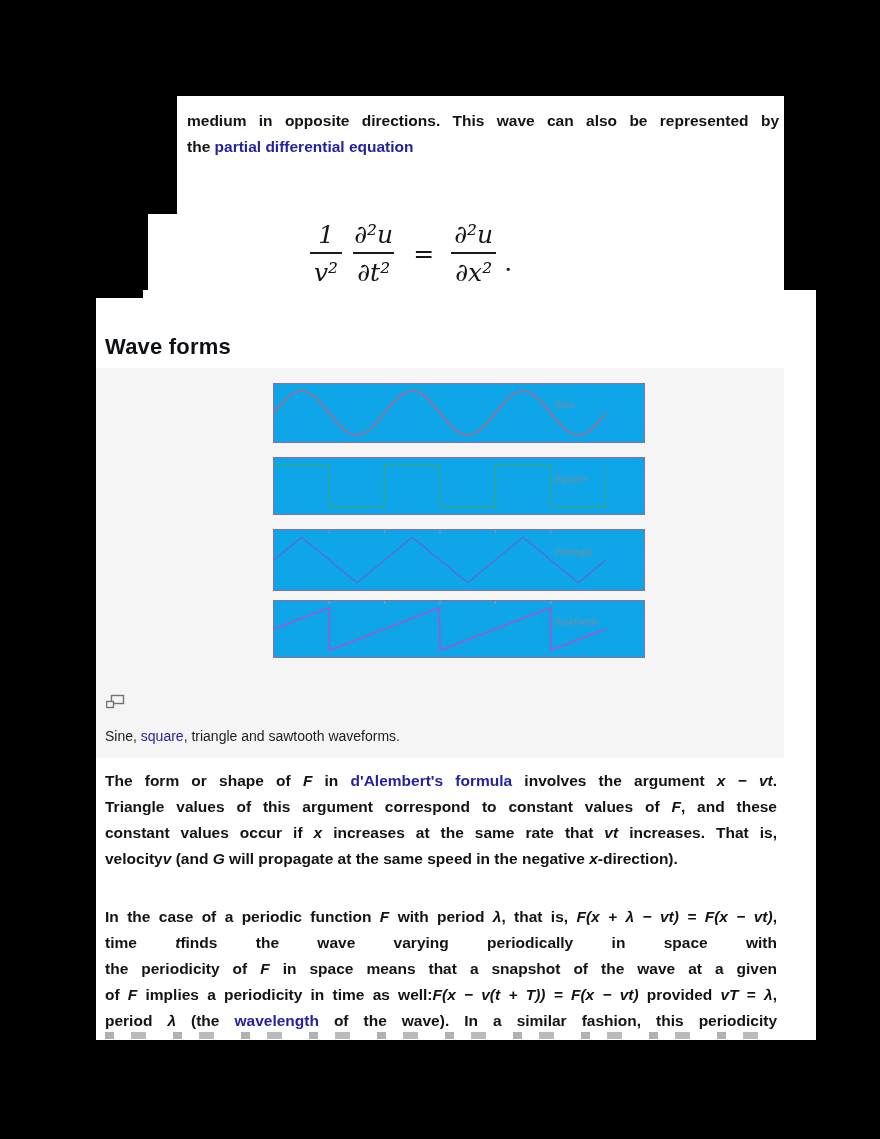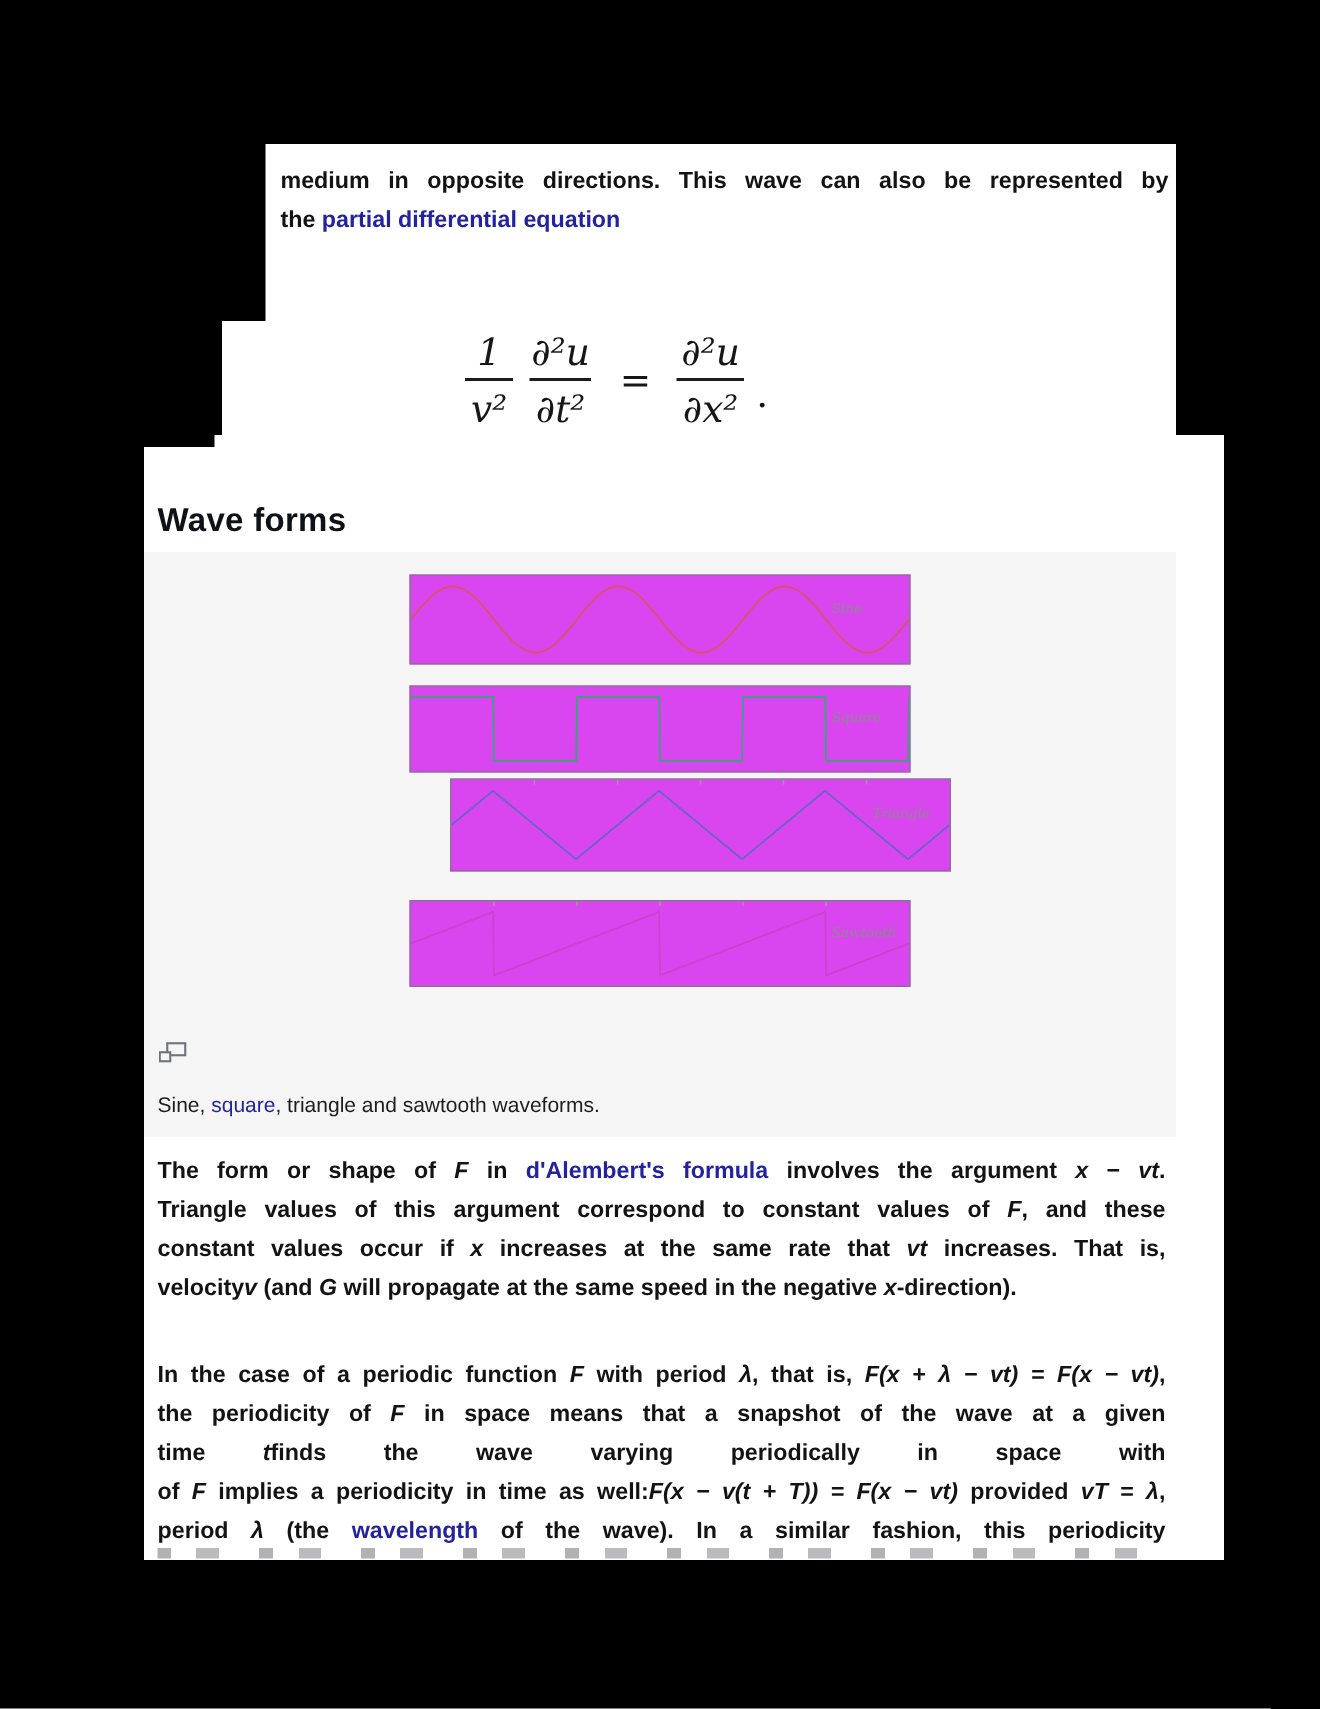--- a/index.html
+++ b/index.html
@@ -32,22 +32,22 @@
   .frac{display:inline-flex;flex-direction:column;align-items:center;margin:0 4px;}
   .frac .num{padding:0 4px 3px;}
   .frac .den{border-top:2px solid #1c1c1c;padding:4px 4px 0;}
   .rel{margin:0 12px;font-style:normal;}
   .eqperiod{align-self:flex-end;margin:0 0 10px 3px;font-style:normal;}
 
   #heading{position:absolute;left:9px;top:44px;font-size:22px;font-weight:bold;color:#0e1116;letter-spacing:.2px;}
 
   #figurePanel{position:absolute;left:0;top:78px;width:688px;height:390px;background:#f6f5f6;}
   .wavebox{
-    position:absolute;left:177px;width:334px;box-sizing:border-box;
-    background:#d946ef;border:1px solid #8f6d9f;cursor:pointer;
+    position:absolute;left:177px;width:372px;box-sizing:border-box;
+    background:#0ea5e9;border:1px solid #8f6d9f;cursor:pointer;
   }
   .wavebox svg{display:block;}
 
   #enlargeIcon{position:absolute;left:10px;top:326px;cursor:pointer;}
   #figCaption{position:absolute;left:9px;top:359px;width:660px;font-size:14px;line-height:19px;color:#1d1d1f;}
 
   #para1{position:absolute;left:9px;top:478px;width:672px;}
   #para2{position:absolute;left:9px;top:614px;width:672px;}
 
   
@@ -100,21 +100,21 @@
           <polyline points="0.0,29.0 0.5,28.4 1.0,27.7 1.5,27.1 2.0,26.5 2.5,25.9 3.0,25.2 3.5,24.6 4.0,24.0 4.5,23.4 5.0,22.8 5.5,22.2 6.0,21.6 6.5,21.0 7.0,20.4 7.5,19.8 8.0,19.3 8.6,18.7 9.1,18.2 9.6,17.6 10.1,17.1 10.6,16.6 11.1,16.0 11.6,15.5 12.1,15.0 12.6,14.6 13.1,14.1 13.6,13.6 14.1,13.2 14.6,12.8 15.1,12.3 15.6,11.9 16.1,11.5 16.6,11.2 17.1,10.8 17.6,10.5 18.1,10.1 18.6,9.8 19.1,9.5 19.6,9.2 20.1,9.0 20.6,8.7 21.1,8.5 21.6,8.2 22.1,8.0 22.6,7.9 23.1,7.7 23.6,7.5 24.1,7.4 24.6,7.3 25.2,7.2 25.7,7.1 26.2,7.0 26.7,7.0 27.2,7.0 27.7,7.0 28.2,7.0 28.7,7.0 29.2,7.0 29.7,7.1 30.2,7.2 30.7,7.3 31.2,7.4 31.7,7.5 32.2,7.7 32.7,7.9 33.2,8.0 33.7,8.2 34.2,8.5 34.7,8.7 35.2,9.0 35.7,9.2 36.2,9.5 36.7,9.8 37.2,10.1 37.7,10.5 38.2,10.8 38.7,11.2 39.2,11.5 39.7,11.9 40.2,12.3 40.7,12.8 41.2,13.2 41.8,13.6 42.3,14.1 42.8,14.6 43.3,15.0 43.8,15.5 44.3,16.0 44.8,16.6 45.3,17.1 45.8,17.6 46.3,18.2 46.8,18.7 47.3,19.3 47.8,19.8 48.3,20.4 48.8,21.0 49.3,21.6 49.8,22.2 50.3,22.8 50.8,23.4 51.3,24.0 51.8,24.6 52.3,25.2 52.8,25.9 53.3,26.5 53.8,27.1 54.3,27.7 54.8,28.4 55.3,29.0 55.8,29.6 56.3,30.3 56.8,30.9 57.3,31.5 57.8,32.1 58.4,32.8 58.9,33.4 59.4,34.0 59.9,34.6 60.4,35.2 60.9,35.8 61.4,36.4 61.9,37.0 62.4,37.6 62.9,38.2 63.4,38.7 63.9,39.3 64.4,39.8 64.9,40.4 65.4,40.9 65.9,41.4 66.4,42.0 66.9,42.5 67.4,43.0 67.9,43.4 68.4,43.9 68.9,44.4 69.4,44.8 69.9,45.2 70.4,45.7 70.9,46.1 71.4,46.5 71.9,46.8 72.4,47.2 72.9,47.5 73.4,47.9 73.9,48.2 74.4,48.5 75.0,48.8 75.5,49.0 76.0,49.3 76.5,49.5 77.0,49.8 77.5,50.0 78.0,50.1 78.5,50.3 79.0,50.5 79.5,50.6 80.0,50.7 80.5,50.8 81.0,50.9 81.5,51.0 82.0,51.0 82.5,51.0 83.0,51.0 83.5,51.0 84.0,51.0 84.5,51.0 85.0,50.9 85.5,50.8 86.0,50.7 86.5,50.6 87.0,50.5 87.5,50.3 88.0,50.1 88.5,50.0 89.0,49.8 89.5,49.5 90.0,49.3 90.5,49.0 91.0,48.8 91.6,48.5 92.1,48.2 92.6,47.9 93.1,47.5 93.6,47.2 94.1,46.8 94.6,46.5 95.1,46.1 95.6,45.7 96.1,45.2 96.6,44.8 97.1,44.4 97.6,43.9 98.1,43.4 98.6,43.0 99.1,42.5 99.6,42.0 100.1,41.4 100.6,40.9 101.1,40.4 101.6,39.8 102.1,39.3 102.6,38.7 103.1,38.2 103.6,37.6 104.1,37.0 104.6,36.4 105.1,35.8 105.6,35.2 106.1,34.6 106.6,34.0 107.1,33.4 107.6,32.8 108.2,32.1 108.7,31.5 109.2,30.9 109.7,30.3 110.2,29.6 110.7,29.0 111.2,28.4 111.7,27.7 112.2,27.1 112.7,26.5 113.2,25.9 113.7,25.2 114.2,24.6 114.7,24.0 115.2,23.4 115.7,22.8 116.2,22.2 116.7,21.6 117.2,21.0 117.7,20.4 118.2,19.8 118.7,19.3 119.2,18.7 119.7,18.2 120.2,17.6 120.7,17.1 121.2,16.6 121.7,16.0 122.2,15.5 122.7,15.0 123.2,14.6 123.7,14.1 124.2,13.6 124.8,13.2 125.3,12.8 125.8,12.3 126.3,11.9 126.8,11.5 127.3,11.2 127.8,10.8 128.3,10.5 128.8,10.1 129.3,9.8 129.8,9.5 130.3,9.2 130.8,9.0 131.3,8.7 131.8,8.5 132.3,8.2 132.8,8.0 133.3,7.9 133.8,7.7 134.3,7.5 134.8,7.4 135.3,7.3 135.8,7.2 136.3,7.1 136.8,7.0 137.3,7.0 137.8,7.0 138.3,7.0 138.8,7.0 139.3,7.0 139.8,7.0 140.3,7.1 140.8,7.2 141.4,7.3 141.9,7.4 142.4,7.5 142.9,7.7 143.4,7.9 143.9,8.0 144.4,8.2 144.9,8.5 145.4,8.7 145.9,9.0 146.4,9.2 146.9,9.5 147.4,9.8 147.9,10.1 148.4,10.5 148.9,10.8 149.4,11.2 149.9,11.5 150.4,11.9 150.9,12.3 151.4,12.8 151.9,13.2 152.4,13.6 152.9,14.1 153.4,14.6 153.9,15.0 154.4,15.5 154.9,16.0 155.4,16.6 155.9,17.1 156.4,17.6 156.9,18.2 157.4,18.7 158.0,19.3 158.5,19.8 159.0,20.4 159.5,21.0 160.0,21.6 160.5,22.2 161.0,22.8 161.5,23.4 162.0,24.0 162.5,24.6 163.0,25.2 163.5,25.9 164.0,26.5 164.5,27.1 165.0,27.7 165.5,28.4 166.0,29.0 166.5,29.6 167.0,30.3 167.5,30.9 168.0,31.5 168.5,32.1 169.0,32.8 169.5,33.4 170.0,34.0 170.5,34.6 171.0,35.2 171.5,35.8 172.0,36.4 172.5,37.0 173.0,37.6 173.5,38.2 174.0,38.7 174.6,39.3 175.1,39.8 175.6,40.4 176.1,40.9 176.6,41.4 177.1,42.0 177.6,42.5 178.1,43.0 178.6,43.4 179.1,43.9 179.6,44.4 180.1,44.8 180.6,45.2 181.1,45.7 181.6,46.1 182.1,46.5 182.6,46.8 183.1,47.2 183.6,47.5 184.1,47.9 184.6,48.2 185.1,48.5 185.6,48.8 186.1,49.0 186.6,49.3 187.1,49.5 187.6,49.8 188.1,50.0 188.6,50.1 189.1,50.3 189.6,50.5 190.1,50.6 190.6,50.7 191.2,50.8 191.7,50.9 192.2,51.0 192.7,51.0 193.2,51.0 193.7,51.0 194.2,51.0 194.7,51.0 195.2,51.0 195.7,50.9 196.2,50.8 196.7,50.7 197.2,50.6 197.7,50.5 198.2,50.3 198.7,50.1 199.2,50.0 199.7,49.8 200.2,49.5 200.7,49.3 201.2,49.0 201.7,48.8 202.2,48.5 202.7,48.2 203.2,47.9 203.7,47.5 204.2,47.2 204.7,46.8 205.2,46.5 205.7,46.1 206.2,45.7 206.7,45.2 207.2,44.8 207.8,44.4 208.3,43.9 208.8,43.4 209.3,43.0 209.8,42.5 210.3,42.0 210.8,41.4 211.3,40.9 211.8,40.4 212.3,39.8 212.8,39.3 213.3,38.7 213.8,38.2 214.3,37.6 214.8,37.0 215.3,36.4 215.8,35.8 216.3,35.2 216.8,34.6 217.3,34.0 217.8,33.4 218.3,32.8 218.8,32.1 219.3,31.5 219.8,30.9 220.3,30.3 220.8,29.6 221.3,29.0 221.8,28.4 222.3,27.7 222.8,27.1 223.3,26.5 223.8,25.9 224.4,25.2 224.9,24.6 225.4,24.0 225.9,23.4 226.4,22.8 226.9,22.2 227.4,21.6 227.9,21.0 228.4,20.4 228.9,19.8 229.4,19.3 229.9,18.7 230.4,18.2 230.9,17.6 231.4,17.1 231.9,16.6 232.4,16.0 232.9,15.5 233.4,15.0 233.9,14.6 234.4,14.1 234.9,13.6 235.4,13.2 235.9,12.8 236.4,12.3 236.9,11.9 237.4,11.5 237.9,11.2 238.4,10.8 238.9,10.5 239.4,10.1 239.9,9.8 240.4,9.5 241.0,9.2 241.5,9.0 242.0,8.7 242.5,8.5 243.0,8.2 243.5,8.0 244.0,7.9 244.5,7.7 245.0,7.5 245.5,7.4 246.0,7.3 246.5,7.2 247.0,7.1 247.5,7.0 248.0,7.0 248.5,7.0 249.0,7.0 249.5,7.0 250.0,7.0 250.5,7.0 251.0,7.1 251.5,7.2 252.0,7.3 252.5,7.4 253.0,7.5 253.5,7.7 254.0,7.9 254.5,8.0 255.0,8.2 255.5,8.5 256.0,8.7 256.5,9.0 257.0,9.2 257.6,9.5 258.1,9.8 258.6,10.1 259.1,10.5 259.6,10.8 260.1,11.2 260.6,11.5 261.1,11.9 261.6,12.3 262.1,12.8 262.6,13.2 263.1,13.6 263.6,14.1 264.1,14.6 264.6,15.0 265.1,15.5 265.6,16.0 266.1,16.6 266.6,17.1 267.1,17.6 267.6,18.2 268.1,18.7 268.6,19.3 269.1,19.8 269.6,20.4 270.1,21.0 270.6,21.6 271.1,22.2 271.6,22.8 272.1,23.4 272.6,24.0 273.1,24.6 273.6,25.2 274.2,25.9 274.7,26.5 275.2,27.1 275.7,27.7 276.2,28.4 276.7,29.0 277.2,29.6 277.7,30.3 278.2,30.9 278.7,31.5 279.2,32.1 279.7,32.8 280.2,33.4 280.7,34.0 281.2,34.6 281.7,35.2 282.2,35.8 282.7,36.4 283.2,37.0 283.7,37.6 284.2,38.2 284.7,38.7 285.2,39.3 285.7,39.8 286.2,40.4 286.7,40.9 287.2,41.4 287.7,42.0 288.2,42.5 288.7,43.0 289.2,43.4 289.7,43.9 290.2,44.4 290.8,44.8 291.3,45.2 291.8,45.7 292.3,46.1 292.8,46.5 293.3,46.8 293.8,47.2 294.3,47.5 294.8,47.9 295.3,48.2 295.8,48.5 296.3,48.8 296.8,49.0 297.3,49.3 297.8,49.5 298.3,49.8 298.8,50.0 299.3,50.1 299.8,50.3 300.3,50.5 300.8,50.6 301.3,50.7 301.8,50.8 302.3,50.9 302.8,51.0 303.3,51.0 303.8,51.0 304.3,51.0 304.8,51.0 305.3,51.0 305.8,51.0 306.3,50.9 306.8,50.8 307.4,50.7 307.9,50.6 308.4,50.5 308.9,50.3 309.4,50.1 309.9,50.0 310.4,49.8 310.9,49.5 311.4,49.3 311.9,49.0 312.4,48.8 312.9,48.5 313.4,48.2 313.9,47.9 314.4,47.5 314.9,47.2 315.4,46.8 315.9,46.5 316.4,46.1 316.9,45.7 317.4,45.2 317.9,44.8 318.4,44.4 318.9,43.9 319.4,43.4 319.9,43.0 320.4,42.5 320.9,42.0 321.4,41.4 321.9,40.9 322.4,40.4 322.9,39.8 323.4,39.3 324.0,38.7 324.5,38.2 325.0,37.6 325.5,37.0 326.0,36.4 326.5,35.8 327.0,35.2 327.5,34.6 328.0,34.0 328.5,33.4 329.0,32.8 329.5,32.1 330.0,31.5 330.5,30.9 331.0,30.3 331.5,29.6 332.0,29.0" fill="none" stroke="#d9546a" stroke-width="1.2"></polyline>
           <text x="280.53999999999996" y="24.36" fill="#8a8a8a" font-size="9" font-style="italic" font-family="&quot;DejaVu Serif&quot;, serif">Sine</text>
         </svg>
       </div>
       <div class="wavebox" style="top: 89px; height: 58px;">
         <svg width="332" height="56">
           <polyline points="0.0,6.7 0.5,6.7 1.0,6.7 1.5,6.7 2.0,6.7 2.5,6.7 3.0,6.7 3.5,6.7 4.0,6.7 4.5,6.7 5.0,6.7 5.5,6.7 6.0,6.7 6.5,6.7 7.0,6.7 7.5,6.7 8.0,6.7 8.6,6.7 9.1,6.7 9.6,6.7 10.1,6.7 10.6,6.7 11.1,6.7 11.6,6.7 12.1,6.7 12.6,6.7 13.1,6.7 13.6,6.7 14.1,6.7 14.6,6.7 15.1,6.7 15.6,6.7 16.1,6.7 16.6,6.7 17.1,6.7 17.6,6.7 18.1,6.7 18.6,6.7 19.1,6.7 19.6,6.7 20.1,6.7 20.6,6.7 21.1,6.7 21.6,6.7 22.1,6.7 22.6,6.7 23.1,6.7 23.6,6.7 24.1,6.7 24.6,6.7 25.2,6.7 25.7,6.7 26.2,6.7 26.7,6.7 27.2,6.7 27.7,6.7 28.2,6.7 28.7,6.7 29.2,6.7 29.7,6.7 30.2,6.7 30.7,6.7 31.2,6.7 31.7,6.7 32.2,6.7 32.7,6.7 33.2,6.7 33.7,6.7 34.2,6.7 34.7,6.7 35.2,6.7 35.7,6.7 36.2,6.7 36.7,6.7 37.2,6.7 37.7,6.7 38.2,6.7 38.7,6.7 39.2,6.7 39.7,6.7 40.2,6.7 40.7,6.7 41.2,6.7 41.8,6.7 42.3,6.7 42.8,6.7 43.3,6.7 43.8,6.7 44.3,6.7 44.8,6.7 45.3,6.7 45.8,6.7 46.3,6.7 46.8,6.7 47.3,6.7 47.8,6.7 48.3,6.7 48.8,6.7 49.3,6.7 49.8,6.7 50.3,6.7 50.8,6.7 51.3,6.7 51.8,6.7 52.3,6.7 52.8,6.7 53.3,6.7 53.8,6.7 54.3,6.7 54.8,6.7 55.3,49.3 55.8,49.3 56.3,49.3 56.8,49.3 57.3,49.3 57.8,49.3 58.4,49.3 58.9,49.3 59.4,49.3 59.9,49.3 60.4,49.3 60.9,49.3 61.4,49.3 61.9,49.3 62.4,49.3 62.9,49.3 63.4,49.3 63.9,49.3 64.4,49.3 64.9,49.3 65.4,49.3 65.9,49.3 66.4,49.3 66.9,49.3 67.4,49.3 67.9,49.3 68.4,49.3 68.9,49.3 69.4,49.3 69.9,49.3 70.4,49.3 70.9,49.3 71.4,49.3 71.9,49.3 72.4,49.3 72.9,49.3 73.4,49.3 73.9,49.3 74.4,49.3 75.0,49.3 75.5,49.3 76.0,49.3 76.5,49.3 77.0,49.3 77.5,49.3 78.0,49.3 78.5,49.3 79.0,49.3 79.5,49.3 80.0,49.3 80.5,49.3 81.0,49.3 81.5,49.3 82.0,49.3 82.5,49.3 83.0,49.3 83.5,49.3 84.0,49.3 84.5,49.3 85.0,49.3 85.5,49.3 86.0,49.3 86.5,49.3 87.0,49.3 87.5,49.3 88.0,49.3 88.5,49.3 89.0,49.3 89.5,49.3 90.0,49.3 90.5,49.3 91.0,49.3 91.6,49.3 92.1,49.3 92.6,49.3 93.1,49.3 93.6,49.3 94.1,49.3 94.6,49.3 95.1,49.3 95.6,49.3 96.1,49.3 96.6,49.3 97.1,49.3 97.6,49.3 98.1,49.3 98.6,49.3 99.1,49.3 99.6,49.3 100.1,49.3 100.6,49.3 101.1,49.3 101.6,49.3 102.1,49.3 102.6,49.3 103.1,49.3 103.6,49.3 104.1,49.3 104.6,49.3 105.1,49.3 105.6,49.3 106.1,49.3 106.6,49.3 107.1,49.3 107.6,49.3 108.2,49.3 108.7,49.3 109.2,49.3 109.7,49.3 110.2,49.3 110.7,6.7 111.2,6.7 111.7,6.7 112.2,6.7 112.7,6.7 113.2,6.7 113.7,6.7 114.2,6.7 114.7,6.7 115.2,6.7 115.7,6.7 116.2,6.7 116.7,6.7 117.2,6.7 117.7,6.7 118.2,6.7 118.7,6.7 119.2,6.7 119.7,6.7 120.2,6.7 120.7,6.7 121.2,6.7 121.7,6.7 122.2,6.7 122.7,6.7 123.2,6.7 123.7,6.7 124.2,6.7 124.8,6.7 125.3,6.7 125.8,6.7 126.3,6.7 126.8,6.7 127.3,6.7 127.8,6.7 128.3,6.7 128.8,6.7 129.3,6.7 129.8,6.7 130.3,6.7 130.8,6.7 131.3,6.7 131.8,6.7 132.3,6.7 132.8,6.7 133.3,6.7 133.8,6.7 134.3,6.7 134.8,6.7 135.3,6.7 135.8,6.7 136.3,6.7 136.8,6.7 137.3,6.7 137.8,6.7 138.3,6.7 138.8,6.7 139.3,6.7 139.8,6.7 140.3,6.7 140.8,6.7 141.4,6.7 141.9,6.7 142.4,6.7 142.9,6.7 143.4,6.7 143.9,6.7 144.4,6.7 144.9,6.7 145.4,6.7 145.9,6.7 146.4,6.7 146.9,6.7 147.4,6.7 147.9,6.7 148.4,6.7 148.9,6.7 149.4,6.7 149.9,6.7 150.4,6.7 150.9,6.7 151.4,6.7 151.9,6.7 152.4,6.7 152.9,6.7 153.4,6.7 153.9,6.7 154.4,6.7 154.9,6.7 155.4,6.7 155.9,6.7 156.4,6.7 156.9,6.7 157.4,6.7 158.0,6.7 158.5,6.7 159.0,6.7 159.5,6.7 160.0,6.7 160.5,6.7 161.0,6.7 161.5,6.7 162.0,6.7 162.5,6.7 163.0,6.7 163.5,6.7 164.0,6.7 164.5,6.7 165.0,6.7 165.5,6.7 166.0,49.3 166.5,49.3 167.0,49.3 167.5,49.3 168.0,49.3 168.5,49.3 169.0,49.3 169.5,49.3 170.0,49.3 170.5,49.3 171.0,49.3 171.5,49.3 172.0,49.3 172.5,49.3 173.0,49.3 173.5,49.3 174.0,49.3 174.6,49.3 175.1,49.3 175.6,49.3 176.1,49.3 176.6,49.3 177.1,49.3 177.6,49.3 178.1,49.3 178.6,49.3 179.1,49.3 179.6,49.3 180.1,49.3 180.6,49.3 181.1,49.3 181.6,49.3 182.1,49.3 182.6,49.3 183.1,49.3 183.6,49.3 184.1,49.3 184.6,49.3 185.1,49.3 185.6,49.3 186.1,49.3 186.6,49.3 187.1,49.3 187.6,49.3 188.1,49.3 188.6,49.3 189.1,49.3 189.6,49.3 190.1,49.3 190.6,49.3 191.2,49.3 191.7,49.3 192.2,49.3 192.7,49.3 193.2,49.3 193.7,49.3 194.2,49.3 194.7,49.3 195.2,49.3 195.7,49.3 196.2,49.3 196.7,49.3 197.2,49.3 197.7,49.3 198.2,49.3 198.7,49.3 199.2,49.3 199.7,49.3 200.2,49.3 200.7,49.3 201.2,49.3 201.7,49.3 202.2,49.3 202.7,49.3 203.2,49.3 203.7,49.3 204.2,49.3 204.7,49.3 205.2,49.3 205.7,49.3 206.2,49.3 206.7,49.3 207.2,49.3 207.8,49.3 208.3,49.3 208.8,49.3 209.3,49.3 209.8,49.3 210.3,49.3 210.8,49.3 211.3,49.3 211.8,49.3 212.3,49.3 212.8,49.3 213.3,49.3 213.8,49.3 214.3,49.3 214.8,49.3 215.3,49.3 215.8,49.3 216.3,49.3 216.8,49.3 217.3,49.3 217.8,49.3 218.3,49.3 218.8,49.3 219.3,49.3 219.8,49.3 220.3,49.3 220.8,49.3 221.3,6.7 221.8,6.7 222.3,6.7 222.8,6.7 223.3,6.7 223.8,6.7 224.4,6.7 224.9,6.7 225.4,6.7 225.9,6.7 226.4,6.7 226.9,6.7 227.4,6.7 227.9,6.7 228.4,6.7 228.9,6.7 229.4,6.7 229.9,6.7 230.4,6.7 230.9,6.7 231.4,6.7 231.9,6.7 232.4,6.7 232.9,6.7 233.4,6.7 233.9,6.7 234.4,6.7 234.9,6.7 235.4,6.7 235.9,6.7 236.4,6.7 236.9,6.7 237.4,6.7 237.9,6.7 238.4,6.7 238.9,6.7 239.4,6.7 239.9,6.7 240.4,6.7 241.0,6.7 241.5,6.7 242.0,6.7 242.5,6.7 243.0,6.7 243.5,6.7 244.0,6.7 244.5,6.7 245.0,6.7 245.5,6.7 246.0,6.7 246.5,6.7 247.0,6.7 247.5,6.7 248.0,6.7 248.5,6.7 249.0,6.7 249.5,6.7 250.0,6.7 250.5,6.7 251.0,6.7 251.5,6.7 252.0,6.7 252.5,6.7 253.0,6.7 253.5,6.7 254.0,6.7 254.5,6.7 255.0,6.7 255.5,6.7 256.0,6.7 256.5,6.7 257.0,6.7 257.6,6.7 258.1,6.7 258.6,6.7 259.1,6.7 259.6,6.7 260.1,6.7 260.6,6.7 261.1,6.7 261.6,6.7 262.1,6.7 262.6,6.7 263.1,6.7 263.6,6.7 264.1,6.7 264.6,6.7 265.1,6.7 265.6,6.7 266.1,6.7 266.6,6.7 267.1,6.7 267.6,6.7 268.1,6.7 268.6,6.7 269.1,6.7 269.6,6.7 270.1,6.7 270.6,6.7 271.1,6.7 271.6,6.7 272.1,6.7 272.6,6.7 273.1,6.7 273.6,6.7 274.2,6.7 274.7,6.7 275.2,6.7 275.7,6.7 276.2,6.7 276.7,49.3 277.2,49.3 277.7,49.3 278.2,49.3 278.7,49.3 279.2,49.3 279.7,49.3 280.2,49.3 280.7,49.3 281.2,49.3 281.7,49.3 282.2,49.3 282.7,49.3 283.2,49.3 283.7,49.3 284.2,49.3 284.7,49.3 285.2,49.3 285.7,49.3 286.2,49.3 286.7,49.3 287.2,49.3 287.7,49.3 288.2,49.3 288.7,49.3 289.2,49.3 289.7,49.3 290.2,49.3 290.8,49.3 291.3,49.3 291.8,49.3 292.3,49.3 292.8,49.3 293.3,49.3 293.8,49.3 294.3,49.3 294.8,49.3 295.3,49.3 295.8,49.3 296.3,49.3 296.8,49.3 297.3,49.3 297.8,49.3 298.3,49.3 298.8,49.3 299.3,49.3 299.8,49.3 300.3,49.3 300.8,49.3 301.3,49.3 301.8,49.3 302.3,49.3 302.8,49.3 303.3,49.3 303.8,49.3 304.3,49.3 304.8,49.3 305.3,49.3 305.8,49.3 306.3,49.3 306.8,49.3 307.4,49.3 307.9,49.3 308.4,49.3 308.9,49.3 309.4,49.3 309.9,49.3 310.4,49.3 310.9,49.3 311.4,49.3 311.9,49.3 312.4,49.3 312.9,49.3 313.4,49.3 313.9,49.3 314.4,49.3 314.9,49.3 315.4,49.3 315.9,49.3 316.4,49.3 316.9,49.3 317.4,49.3 317.9,49.3 318.4,49.3 318.9,49.3 319.4,49.3 319.9,49.3 320.4,49.3 320.9,49.3 321.4,49.3 321.9,49.3 322.4,49.3 322.9,49.3 323.4,49.3 324.0,49.3 324.5,49.3 325.0,49.3 325.5,49.3 326.0,49.3 326.5,49.3 327.0,49.3 327.5,49.3 328.0,49.3 328.5,49.3 329.0,49.3 329.5,49.3 330.0,49.3 330.5,49.3 331.0,49.3 331.5,49.3 332.0,6.7" fill="none" stroke="#36a57e" stroke-width="1.2"></polyline>
           <text x="280.53999999999996" y="23.52" fill="#8a8a8a" font-size="9" font-style="italic" font-family="&quot;DejaVu Serif&quot;, serif">Square</text>
         </svg>
       </div>
-      <div class="wavebox" style="top: 151px; height: 62px; margin-left: 27px;">
+      <div class="wavebox" style="top: 161px; height: 62px;">
         <svg width="332" height="60">
           <line x1="55.3" x2="55.3" y1="0" y2="3" stroke="#9a9a9a" stroke-width="1"></line>
           <line x1="110.7" x2="110.7" y1="0" y2="3" stroke="#9a9a9a" stroke-width="1"></line>
           <line x1="166.0" x2="166.0" y1="0" y2="3" stroke="#9a9a9a" stroke-width="1"></line>
           <line x1="221.3" x2="221.3" y1="0" y2="3" stroke="#9a9a9a" stroke-width="1"></line>
           <line x1="276.7" x2="276.7" y1="0" y2="3" stroke="#9a9a9a" stroke-width="1"></line>
           <polyline points="0.0,30.0 0.5,29.6 1.0,29.2 1.5,28.8 2.0,28.3 2.5,27.9 3.0,27.5 3.5,27.1 4.0,26.7 4.5,26.3 5.0,25.9 5.5,25.4 6.0,25.0 6.5,24.6 7.0,24.2 7.5,23.8 8.0,23.4 8.6,23.0 9.1,22.5 9.6,22.1 10.1,21.7 10.6,21.3 11.1,20.9 11.6,20.5 12.1,20.1 12.6,19.6 13.1,19.2 13.6,18.8 14.1,18.4 14.6,18.0 15.1,17.6 15.6,17.1 16.1,16.7 16.6,16.3 17.1,15.9 17.6,15.5 18.1,15.1 18.6,14.7 19.1,14.2 19.6,13.8 20.1,13.4 20.6,13.0 21.1,12.6 21.6,12.2 22.1,11.8 22.6,11.3 23.1,10.9 23.6,10.5 24.1,10.1 24.6,9.7 25.2,9.3 25.7,8.9 26.2,8.4 26.7,8.0 27.2,7.6 27.7,7.2 28.2,7.6 28.7,8.0 29.2,8.4 29.7,8.9 30.2,9.3 30.7,9.7 31.2,10.1 31.7,10.5 32.2,10.9 32.7,11.3 33.2,11.8 33.7,12.2 34.2,12.6 34.7,13.0 35.2,13.4 35.7,13.8 36.2,14.2 36.7,14.7 37.2,15.1 37.7,15.5 38.2,15.9 38.7,16.3 39.2,16.7 39.7,17.1 40.2,17.6 40.7,18.0 41.2,18.4 41.8,18.8 42.3,19.2 42.8,19.6 43.3,20.1 43.8,20.5 44.3,20.9 44.8,21.3 45.3,21.7 45.8,22.1 46.3,22.5 46.8,23.0 47.3,23.4 47.8,23.8 48.3,24.2 48.8,24.6 49.3,25.0 49.8,25.4 50.3,25.9 50.8,26.3 51.3,26.7 51.8,27.1 52.3,27.5 52.8,27.9 53.3,28.3 53.8,28.8 54.3,29.2 54.8,29.6 55.3,30.0 55.8,30.4 56.3,30.8 56.8,31.2 57.3,31.7 57.8,32.1 58.4,32.5 58.9,32.9 59.4,33.3 59.9,33.7 60.4,34.1 60.9,34.6 61.4,35.0 61.9,35.4 62.4,35.8 62.9,36.2 63.4,36.6 63.9,37.0 64.4,37.5 64.9,37.9 65.4,38.3 65.9,38.7 66.4,39.1 66.9,39.5 67.4,39.9 67.9,40.4 68.4,40.8 68.9,41.2 69.4,41.6 69.9,42.0 70.4,42.4 70.9,42.9 71.4,43.3 71.9,43.7 72.4,44.1 72.9,44.5 73.4,44.9 73.9,45.3 74.4,45.8 75.0,46.2 75.5,46.6 76.0,47.0 76.5,47.4 77.0,47.8 77.5,48.2 78.0,48.7 78.5,49.1 79.0,49.5 79.5,49.9 80.0,50.3 80.5,50.7 81.0,51.1 81.5,51.6 82.0,52.0 82.5,52.4 83.0,52.8 83.5,52.4 84.0,52.0 84.5,51.6 85.0,51.1 85.5,50.7 86.0,50.3 86.5,49.9 87.0,49.5 87.5,49.1 88.0,48.7 88.5,48.2 89.0,47.8 89.5,47.4 90.0,47.0 90.5,46.6 91.0,46.2 91.6,45.8 92.1,45.3 92.6,44.9 93.1,44.5 93.6,44.1 94.1,43.7 94.6,43.3 95.1,42.9 95.6,42.4 96.1,42.0 96.6,41.6 97.1,41.2 97.6,40.8 98.1,40.4 98.6,39.9 99.1,39.5 99.6,39.1 100.1,38.7 100.6,38.3 101.1,37.9 101.6,37.5 102.1,37.0 102.6,36.6 103.1,36.2 103.6,35.8 104.1,35.4 104.6,35.0 105.1,34.6 105.6,34.1 106.1,33.7 106.6,33.3 107.1,32.9 107.6,32.5 108.2,32.1 108.7,31.7 109.2,31.2 109.7,30.8 110.2,30.4 110.7,30.0 111.2,29.6 111.7,29.2 112.2,28.8 112.7,28.3 113.2,27.9 113.7,27.5 114.2,27.1 114.7,26.7 115.2,26.3 115.7,25.9 116.2,25.4 116.7,25.0 117.2,24.6 117.7,24.2 118.2,23.8 118.7,23.4 119.2,23.0 119.7,22.5 120.2,22.1 120.7,21.7 121.2,21.3 121.7,20.9 122.2,20.5 122.7,20.1 123.2,19.6 123.7,19.2 124.2,18.8 124.8,18.4 125.3,18.0 125.8,17.6 126.3,17.1 126.8,16.7 127.3,16.3 127.8,15.9 128.3,15.5 128.8,15.1 129.3,14.7 129.8,14.2 130.3,13.8 130.8,13.4 131.3,13.0 131.8,12.6 132.3,12.2 132.8,11.8 133.3,11.3 133.8,10.9 134.3,10.5 134.8,10.1 135.3,9.7 135.8,9.3 136.3,8.9 136.8,8.4 137.3,8.0 137.8,7.6 138.3,7.2 138.8,7.6 139.3,8.0 139.8,8.4 140.3,8.9 140.8,9.3 141.4,9.7 141.9,10.1 142.4,10.5 142.9,10.9 143.4,11.3 143.9,11.8 144.4,12.2 144.9,12.6 145.4,13.0 145.9,13.4 146.4,13.8 146.9,14.2 147.4,14.7 147.9,15.1 148.4,15.5 148.9,15.9 149.4,16.3 149.9,16.7 150.4,17.1 150.9,17.6 151.4,18.0 151.9,18.4 152.4,18.8 152.9,19.2 153.4,19.6 153.9,20.1 154.4,20.5 154.9,20.9 155.4,21.3 155.9,21.7 156.4,22.1 156.9,22.5 157.4,23.0 158.0,23.4 158.5,23.8 159.0,24.2 159.5,24.6 160.0,25.0 160.5,25.4 161.0,25.9 161.5,26.3 162.0,26.7 162.5,27.1 163.0,27.5 163.5,27.9 164.0,28.3 164.5,28.8 165.0,29.2 165.5,29.6 166.0,30.0 166.5,30.4 167.0,30.8 167.5,31.2 168.0,31.7 168.5,32.1 169.0,32.5 169.5,32.9 170.0,33.3 170.5,33.7 171.0,34.1 171.5,34.6 172.0,35.0 172.5,35.4 173.0,35.8 173.5,36.2 174.0,36.6 174.6,37.0 175.1,37.5 175.6,37.9 176.1,38.3 176.6,38.7 177.1,39.1 177.6,39.5 178.1,39.9 178.6,40.4 179.1,40.8 179.6,41.2 180.1,41.6 180.6,42.0 181.1,42.4 181.6,42.9 182.1,43.3 182.6,43.7 183.1,44.1 183.6,44.5 184.1,44.9 184.6,45.3 185.1,45.8 185.6,46.2 186.1,46.6 186.6,47.0 187.1,47.4 187.6,47.8 188.1,48.2 188.6,48.7 189.1,49.1 189.6,49.5 190.1,49.9 190.6,50.3 191.2,50.7 191.7,51.1 192.2,51.6 192.7,52.0 193.2,52.4 193.7,52.8 194.2,52.4 194.7,52.0 195.2,51.6 195.7,51.1 196.2,50.7 196.7,50.3 197.2,49.9 197.7,49.5 198.2,49.1 198.7,48.7 199.2,48.2 199.7,47.8 200.2,47.4 200.7,47.0 201.2,46.6 201.7,46.2 202.2,45.8 202.7,45.3 203.2,44.9 203.7,44.5 204.2,44.1 204.7,43.7 205.2,43.3 205.7,42.9 206.2,42.4 206.7,42.0 207.2,41.6 207.8,41.2 208.3,40.8 208.8,40.4 209.3,39.9 209.8,39.5 210.3,39.1 210.8,38.7 211.3,38.3 211.8,37.9 212.3,37.5 212.8,37.0 213.3,36.6 213.8,36.2 214.3,35.8 214.8,35.4 215.3,35.0 215.8,34.6 216.3,34.1 216.8,33.7 217.3,33.3 217.8,32.9 218.3,32.5 218.8,32.1 219.3,31.7 219.8,31.2 220.3,30.8 220.8,30.4 221.3,30.0 221.8,29.6 222.3,29.2 222.8,28.8 223.3,28.3 223.8,27.9 224.4,27.5 224.9,27.1 225.4,26.7 225.9,26.3 226.4,25.9 226.9,25.4 227.4,25.0 227.9,24.6 228.4,24.2 228.9,23.8 229.4,23.4 229.9,23.0 230.4,22.5 230.9,22.1 231.4,21.7 231.9,21.3 232.4,20.9 232.9,20.5 233.4,20.1 233.9,19.6 234.4,19.2 234.9,18.8 235.4,18.4 235.9,18.0 236.4,17.6 236.9,17.1 237.4,16.7 237.9,16.3 238.4,15.9 238.9,15.5 239.4,15.1 239.9,14.7 240.4,14.2 241.0,13.8 241.5,13.4 242.0,13.0 242.5,12.6 243.0,12.2 243.5,11.8 244.0,11.3 244.5,10.9 245.0,10.5 245.5,10.1 246.0,9.7 246.5,9.3 247.0,8.9 247.5,8.4 248.0,8.0 248.5,7.6 249.0,7.2 249.5,7.6 250.0,8.0 250.5,8.4 251.0,8.9 251.5,9.3 252.0,9.7 252.5,10.1 253.0,10.5 253.5,10.9 254.0,11.3 254.5,11.8 255.0,12.2 255.5,12.6 256.0,13.0 256.5,13.4 257.0,13.8 257.6,14.2 258.1,14.7 258.6,15.1 259.1,15.5 259.6,15.9 260.1,16.3 260.6,16.7 261.1,17.1 261.6,17.6 262.1,18.0 262.6,18.4 263.1,18.8 263.6,19.2 264.1,19.6 264.6,20.1 265.1,20.5 265.6,20.9 266.1,21.3 266.6,21.7 267.1,22.1 267.6,22.5 268.1,23.0 268.6,23.4 269.1,23.8 269.6,24.2 270.1,24.6 270.6,25.0 271.1,25.4 271.6,25.9 272.1,26.3 272.6,26.7 273.1,27.1 273.6,27.5 274.2,27.9 274.7,28.3 275.2,28.8 275.7,29.2 276.2,29.6 276.7,30.0 277.2,30.4 277.7,30.8 278.2,31.2 278.7,31.7 279.2,32.1 279.7,32.5 280.2,32.9 280.7,33.3 281.2,33.7 281.7,34.1 282.2,34.6 282.7,35.0 283.2,35.4 283.7,35.8 284.2,36.2 284.7,36.6 285.2,37.0 285.7,37.5 286.2,37.9 286.7,38.3 287.2,38.7 287.7,39.1 288.2,39.5 288.7,39.9 289.2,40.4 289.7,40.8 290.2,41.2 290.8,41.6 291.3,42.0 291.8,42.4 292.3,42.9 292.8,43.3 293.3,43.7 293.8,44.1 294.3,44.5 294.8,44.9 295.3,45.3 295.8,45.8 296.3,46.2 296.8,46.6 297.3,47.0 297.8,47.4 298.3,47.8 298.8,48.2 299.3,48.7 299.8,49.1 300.3,49.5 300.8,49.9 301.3,50.3 301.8,50.7 302.3,51.1 302.8,51.6 303.3,52.0 303.8,52.4 304.3,52.8 304.8,52.4 305.3,52.0 305.8,51.6 306.3,51.1 306.8,50.7 307.4,50.3 307.9,49.9 308.4,49.5 308.9,49.1 309.4,48.7 309.9,48.2 310.4,47.8 310.9,47.4 311.4,47.0 311.9,46.6 312.4,46.2 312.9,45.8 313.4,45.3 313.9,44.9 314.4,44.5 314.9,44.1 315.4,43.7 315.9,43.3 316.4,42.9 316.9,42.4 317.4,42.0 317.9,41.6 318.4,41.2 318.9,40.8 319.4,40.4 319.9,39.9 320.4,39.5 320.9,39.1 321.4,38.7 321.9,38.3 322.4,37.9 322.9,37.5 323.4,37.0 324.0,36.6 324.5,36.2 325.0,35.8 325.5,35.4 326.0,35.0 326.5,34.6 327.0,34.1 327.5,33.7 328.0,33.3 328.5,32.9 329.0,32.5 329.5,32.1 330.0,31.7 330.5,31.2 331.0,30.8 331.5,30.4 332.0,30.0" fill="none" stroke="#6864cc" stroke-width="1.2"></polyline>
           <text x="280.53999999999996" y="25.2" fill="#8a8a8a" font-size="9" font-style="italic" font-family="&quot;DejaVu Serif&quot;, serif">Triangle</text>
         </svg>
       </div>
@@ -132,22 +132,22 @@
     </div>
 
   <div id="para1" class="bodytext">
       <div class="tline j"><span class="run">The form or shape of </span><span class="run i">F</span><span class="run"> in </span><a class="run link">d'Alembert's formula</a><span class="run"> involves the argument </span><span class="run i">x</span><span class="run"> − </span><span class="run i">vt</span><span class="run">.</span></div>
       <div class="tline j"><span class="run">Triangle values of this argument correspond to constant values of </span><span class="run i">F</span><span class="run">, and these</span></div>
       <div class="tline j"><span class="run">constant values occur if </span><span class="run i">x</span><span class="run"> increases at the same rate that </span><span class="run i">vt</span><span class="run"> increases. That is,</span></div>
       <div class="tline last"><span class="run">velocity</span><span class="run i">v</span><span class="run"> (and </span><span class="run i">G</span><span class="run"> will propagate at the same speed in the negative </span><span class="run i">x</span><span class="run">-direction).</span></div>
     </div>
   <div id="para2" class="bodytext">
       <div class="tline j"><span class="run">In the case of a periodic function </span><span class="run i">F</span><span class="run"> with period </span><span class="run i">λ</span><span class="run">, that is, </span><span class="run i">F(x + λ − vt) = F(x − vt)</span><span class="run">,</span></div>
+      <div class="tline j"><span class="run">time </span><span class="run i">t</span><span class="run">finds the wave varying periodically in space with</span></div>
       <div class="tline j"><span class="run">the periodicity of </span><span class="run i">F</span><span class="run"> in space means that a snapshot of the wave at a given</span></div>
-      <div class="tline j"><span class="run">time </span><span class="run i">t</span><span class="run">finds the wave varying periodically in space with</span></div>
       <div class="tline j"><span class="run">of </span><span class="run i">F</span><span class="run"> implies a periodicity in time as well:</span><span class="run i">F(x − v(t + T)) = F(x − vt)</span><span class="run"> provided </span><span class="run i">vT</span><span class="run"> = </span><span class="run i">λ</span><span class="run">,</span></div>
       <div class="tline j"><span class="run">period </span><span class="run i">λ</span><span class="run"> (the </span><a class="run link">wavelength</a><span class="run"> of the wave). In a similar fashion, this periodicity</span></div>
     </div>
 
   <div id="clipped"></div>
 </div>
 
 <div id="notch"></div>
 
 </body></html>

